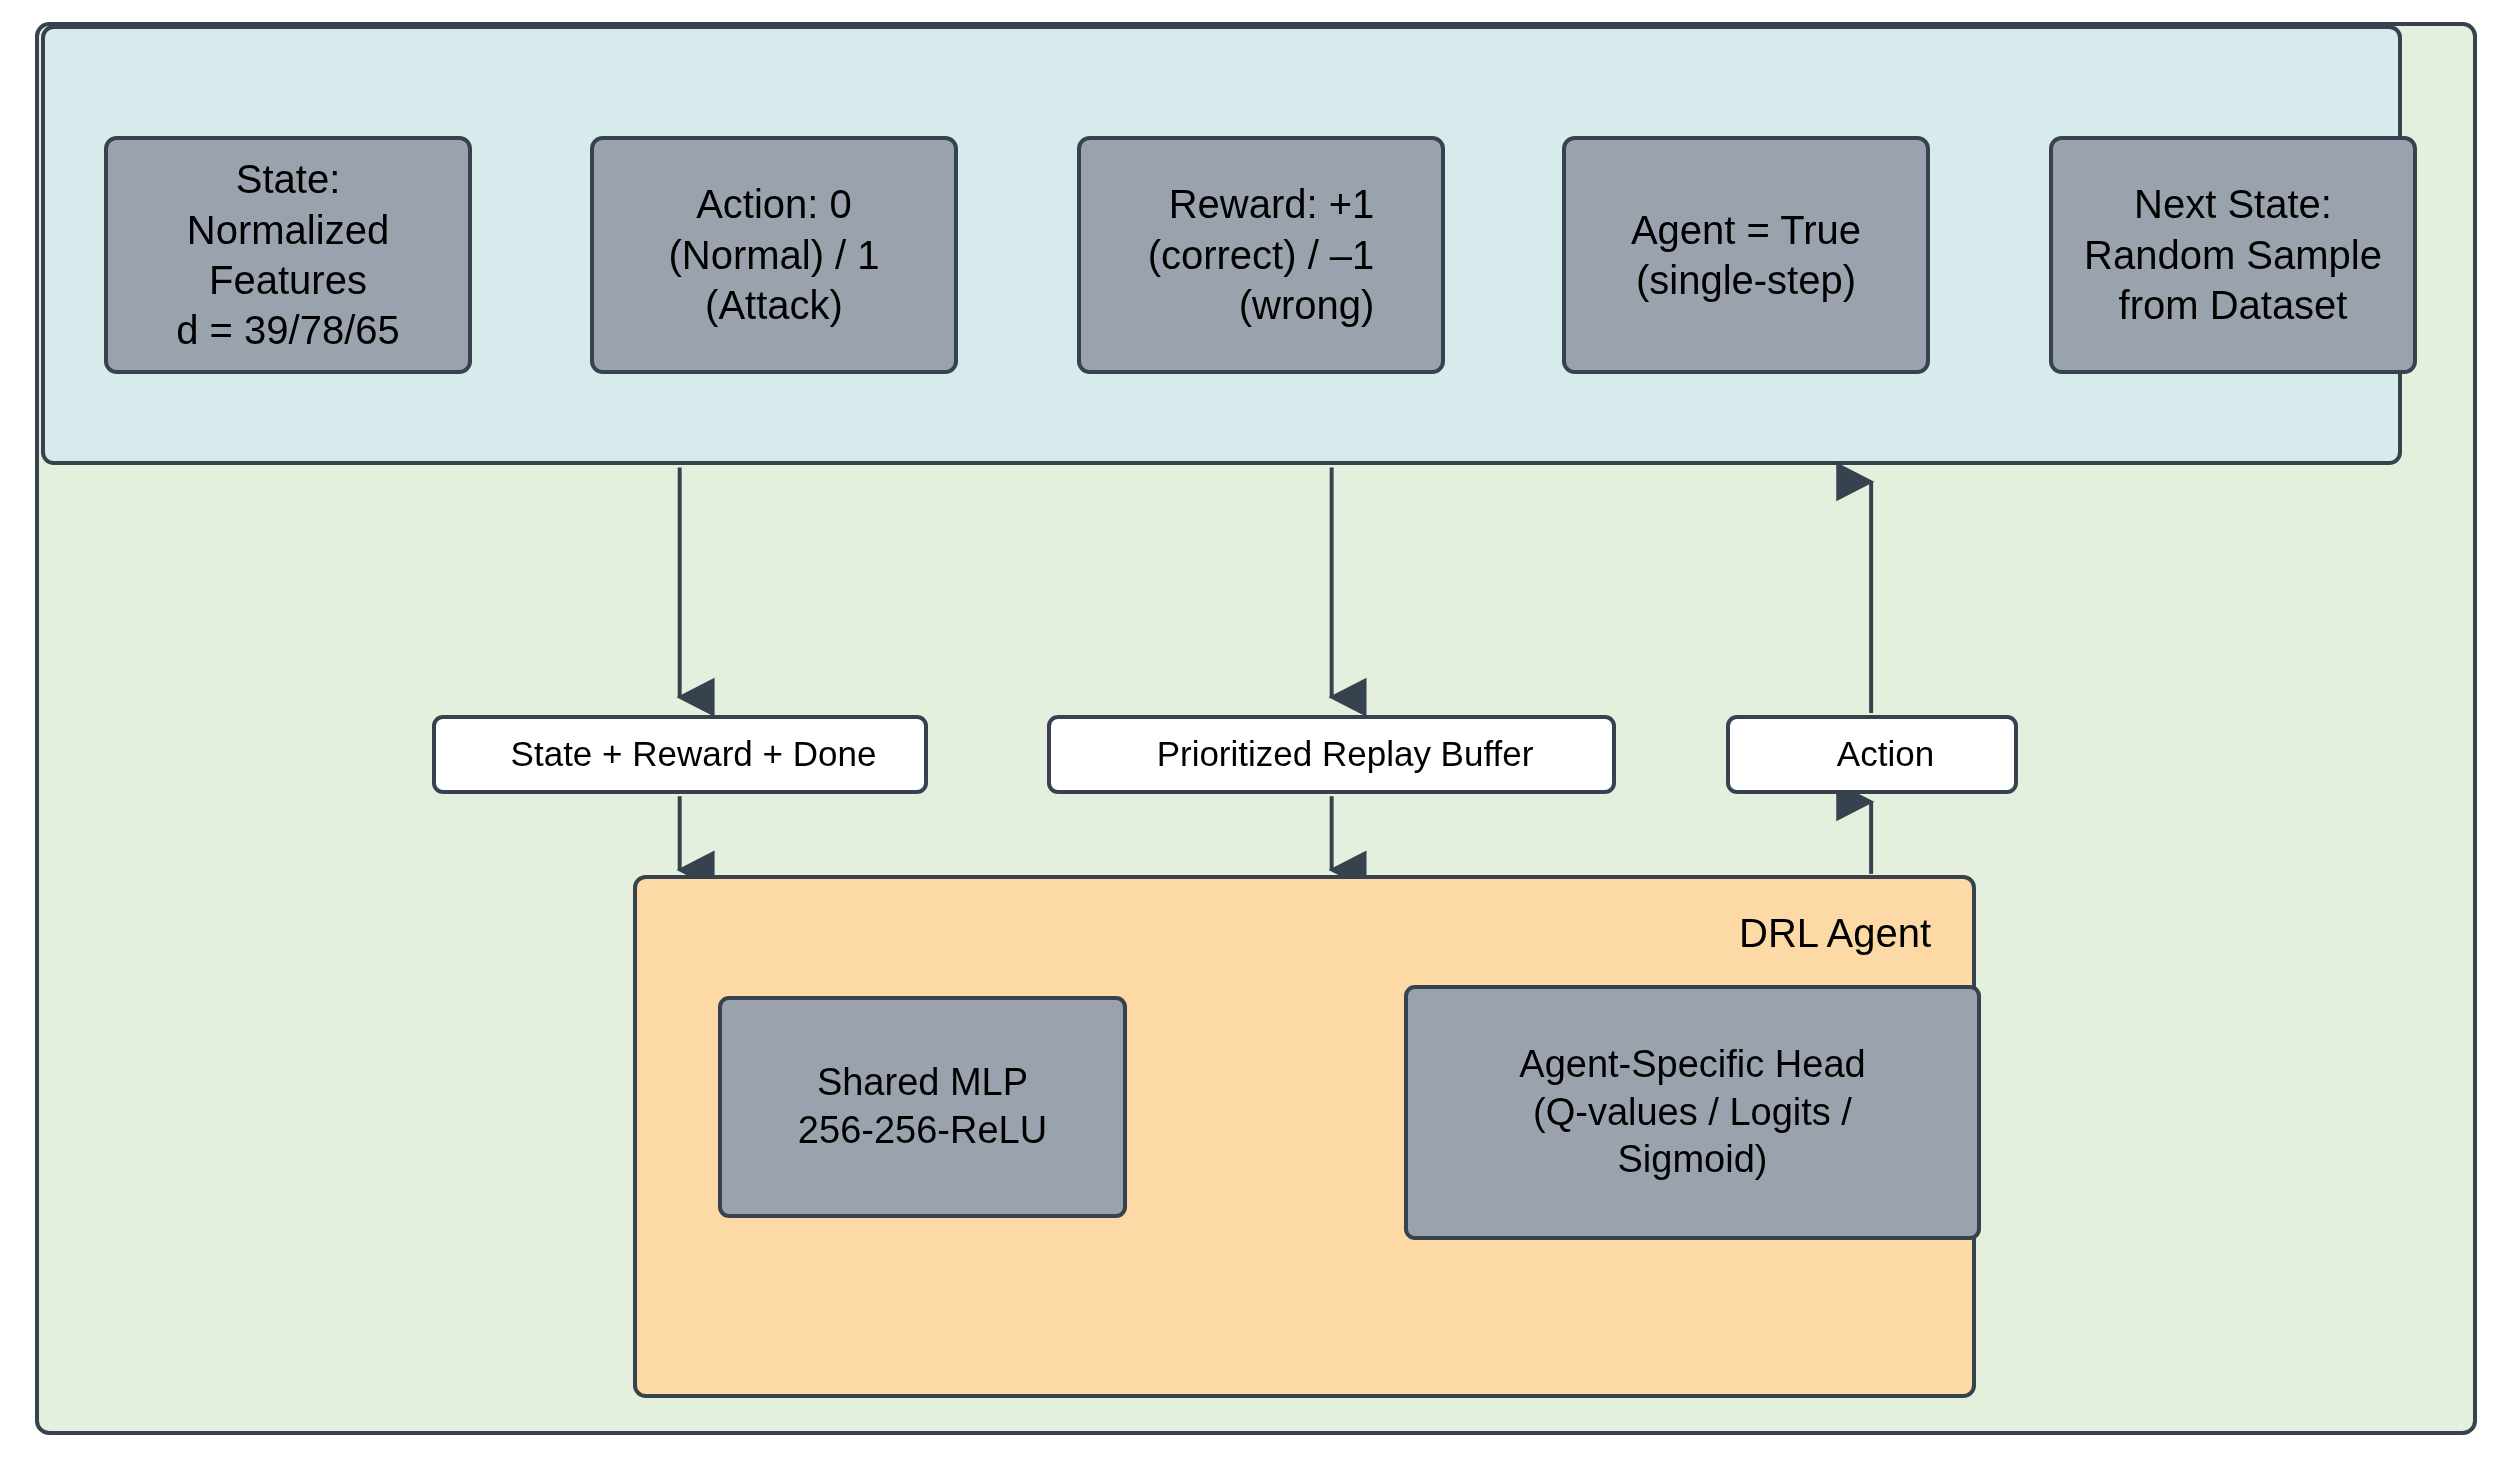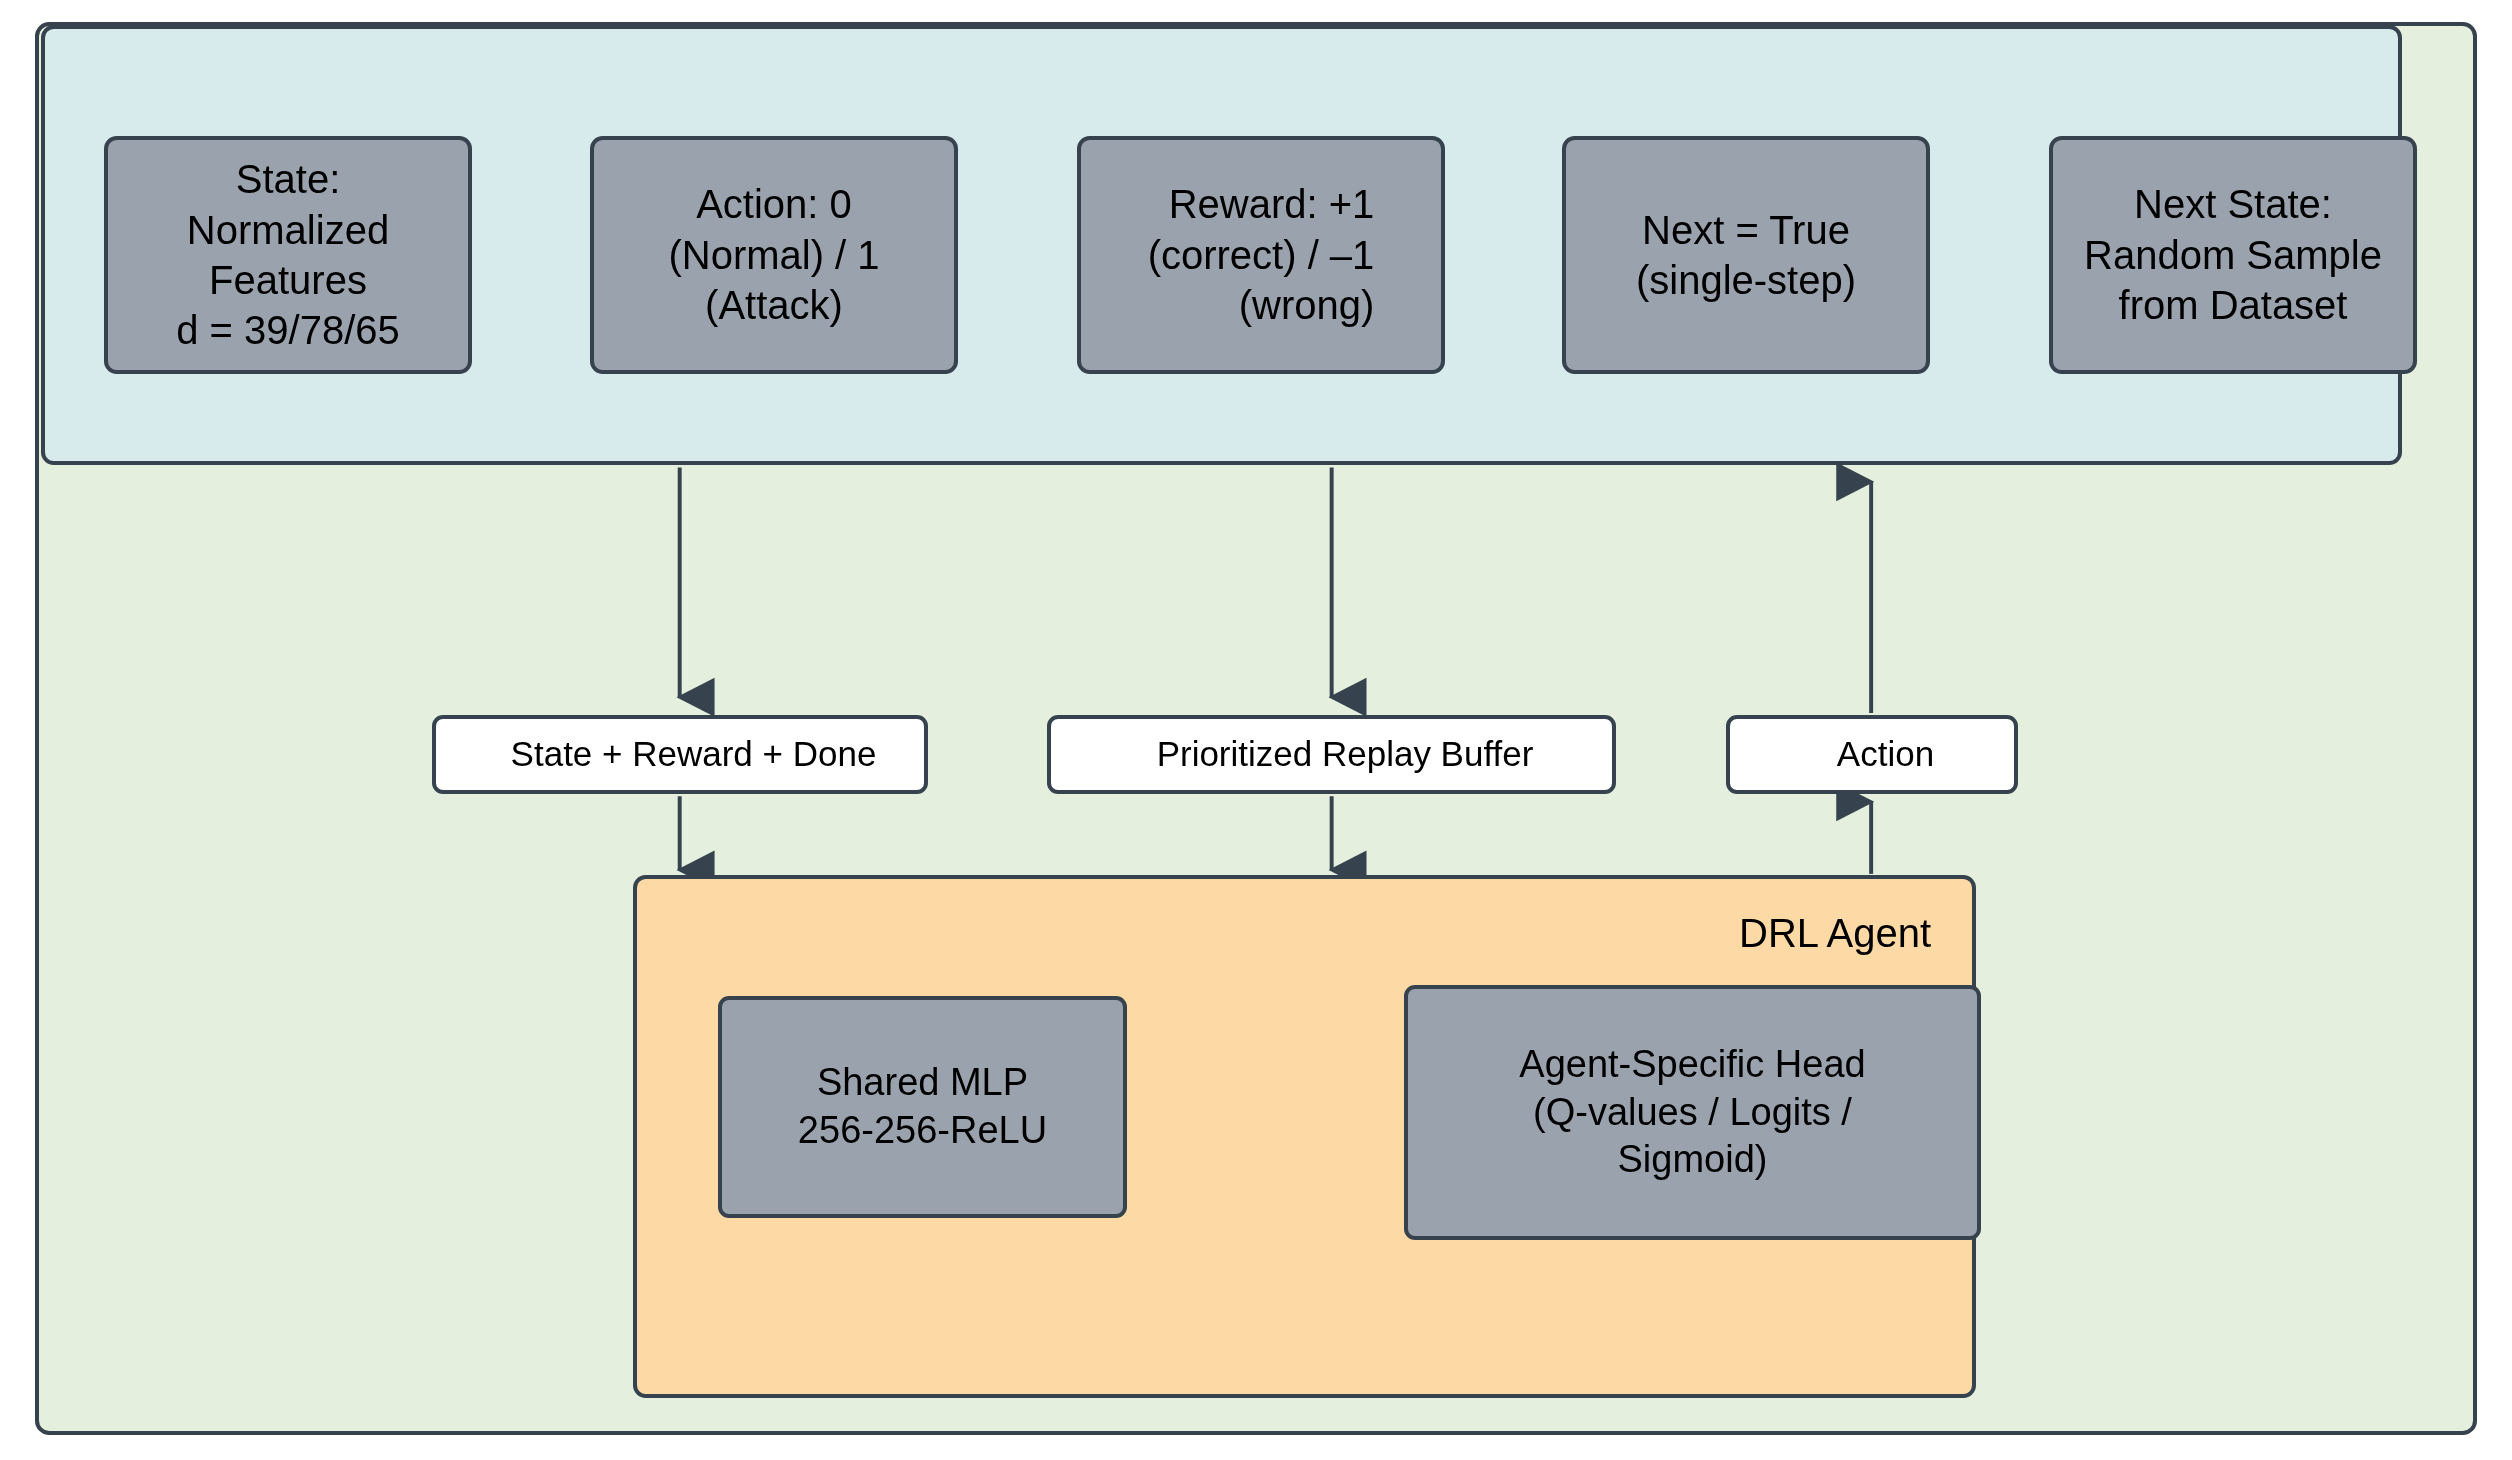--- a/index.html
+++ b/index.html
@@ -143,21 +143,21 @@
   <div class="node mdp-box b1">State:
 Normalized
 Features
 d = 39/78/65</div>
   <div class="node mdp-box b2">Action: 0
 (Normal) / 1
 (Attack)</div>
   <div class="node mdp-box b3">Reward: +1
 (correct) / –1
 (wrong)</div>
-  <div class="node mdp-box b4">Next = True
+  <div class="node mdp-box b4">Agent = True
 (single-step)</div>
   <div class="node mdp-box b5">Next State:
 Random Sample
 from Dataset</div>
 
   <svg id="arrows" viewBox="0 0 3171 1844" xmlns="http://www.w3.org/2000/svg">
     <defs>
       <marker id="arrowDown" markerWidth="11" markerHeight="11" refX="5.5" refY="9.4" orient="auto" markerUnits="strokeWidth">
         <path d="M0.6,0.6 L10.4,0.6 L5.5,10.2 Z" fill="#36424d"></path>
       </marker>

